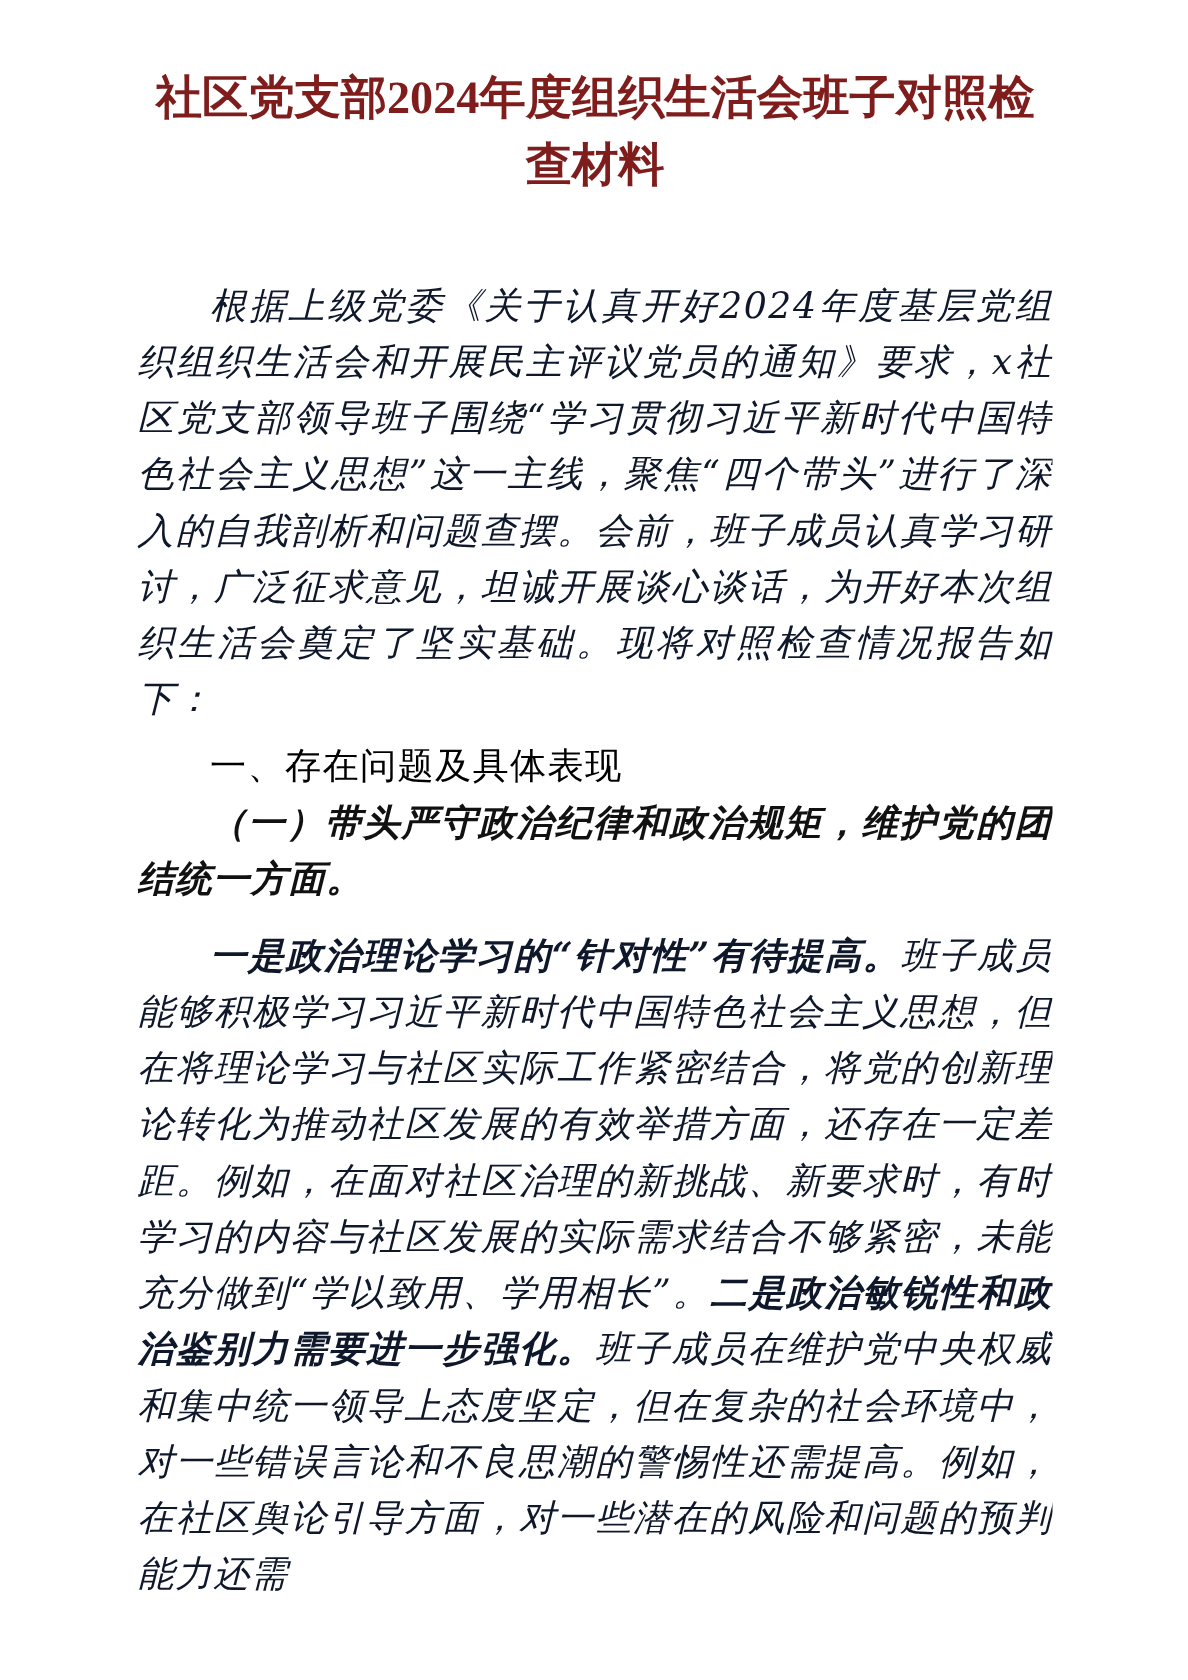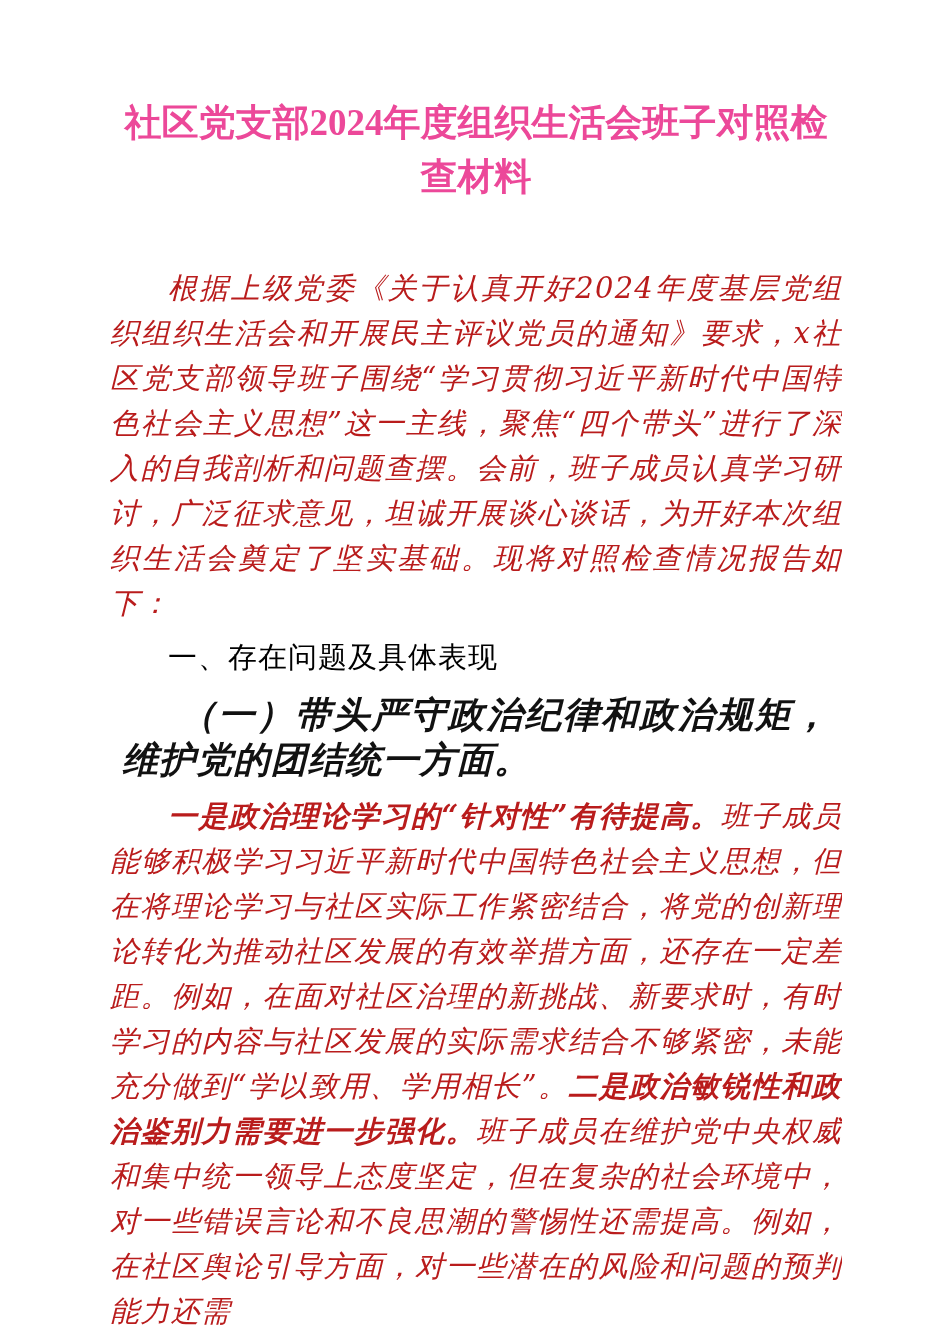--- a/index.html
+++ b/index.html
@@ -28,55 +28,55 @@
   .content {
     position: absolute;
     left: 110px;
     top: 0;
     width: 732px;
   }
 
   
   .doc-title {
     margin: 0;
-    padding-top: 96px;
+    padding-top: 52px;
     font-family: "Liberation Serif", "DejaVu Serif", serif;
     font-weight: bold;
     font-size: 37px;
     line-height: 54px;
     text-align: center;
     letter-spacing: 0px;
-    color: #ec4899;
+    color: #7f1d1d;
   }
 
   
   .para {
     margin: 0;
     font-family: "DejaVu Serif", "Liberation Serif", serif;
     font-size: 29px;
     line-height: 45px;
     text-align: justify;
     text-justify: inter-character;
     text-indent: 58px;
     letter-spacing: 1.2px;
-    color: #b91c1c;
+    color: #0f172a;
     font-weight: 400;
   }
 
   
   .kai {
     font-style: italic;
   }
 
   .para-first {
     margin-top: 62px;
   }
 
   .para-gap {
-    margin-top: 0px;
+    margin-top: 16px;
   }
 
   
   .heading-1 {
     margin: 0;
     margin-top: 9px;
     font-family: "Liberation Sans", "DejaVu Sans", sans-serif;
     font-size: 29px;
     line-height: 45px;
     font-weight: normal;
@@ -84,23 +84,23 @@
     letter-spacing: 1px;
     color: #000000;
   }
 
   
   .lead {
     font-weight: bold;
   }
 
   .sub-heading {
-    margin: 12px;
+    margin: 0;
     font-family: "DejaVu Serif", "Liberation Serif", serif;
-    font-size: 36px;
+    font-size: 29px;
     line-height: 45px;
     font-weight: bold;
     font-style: italic;
     text-align: justify;
     text-justify: inter-character;
     text-indent: 58px;
     letter-spacing: 1.2px;
     color: #111111;
   }
 

